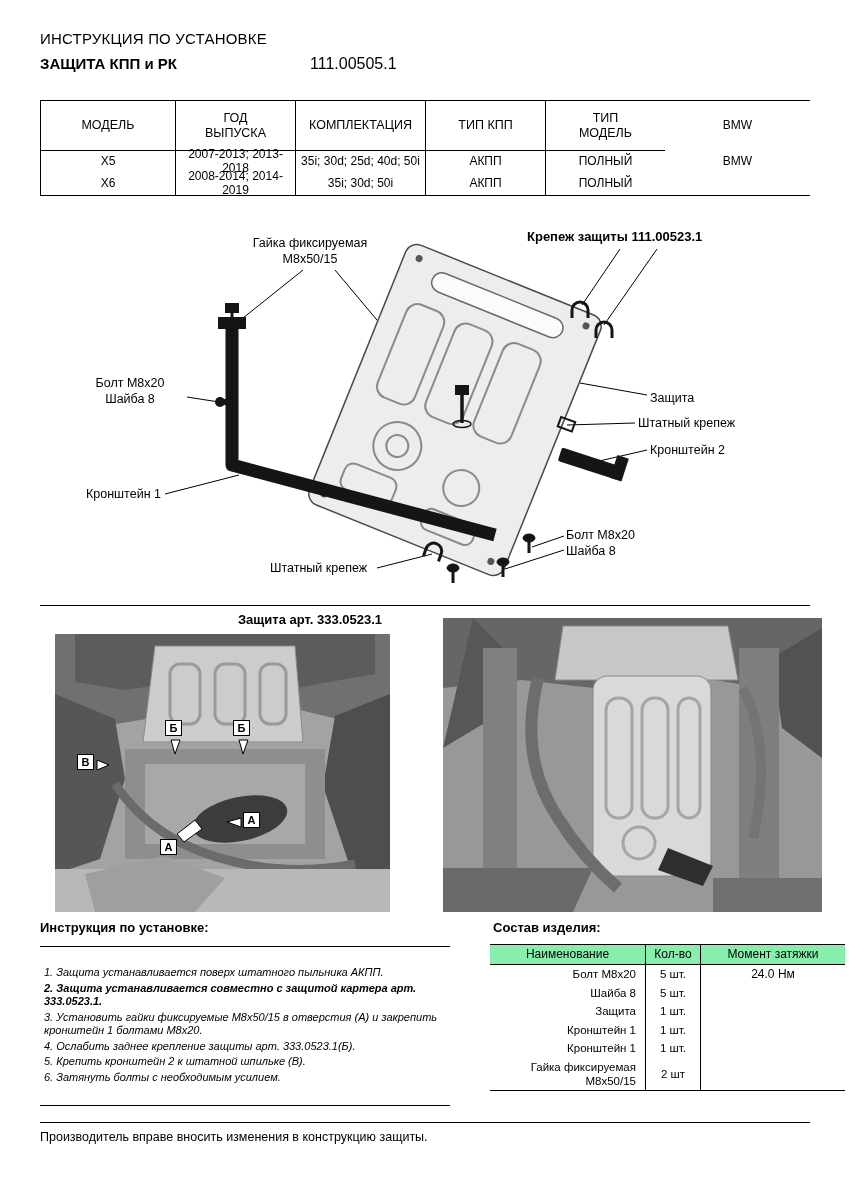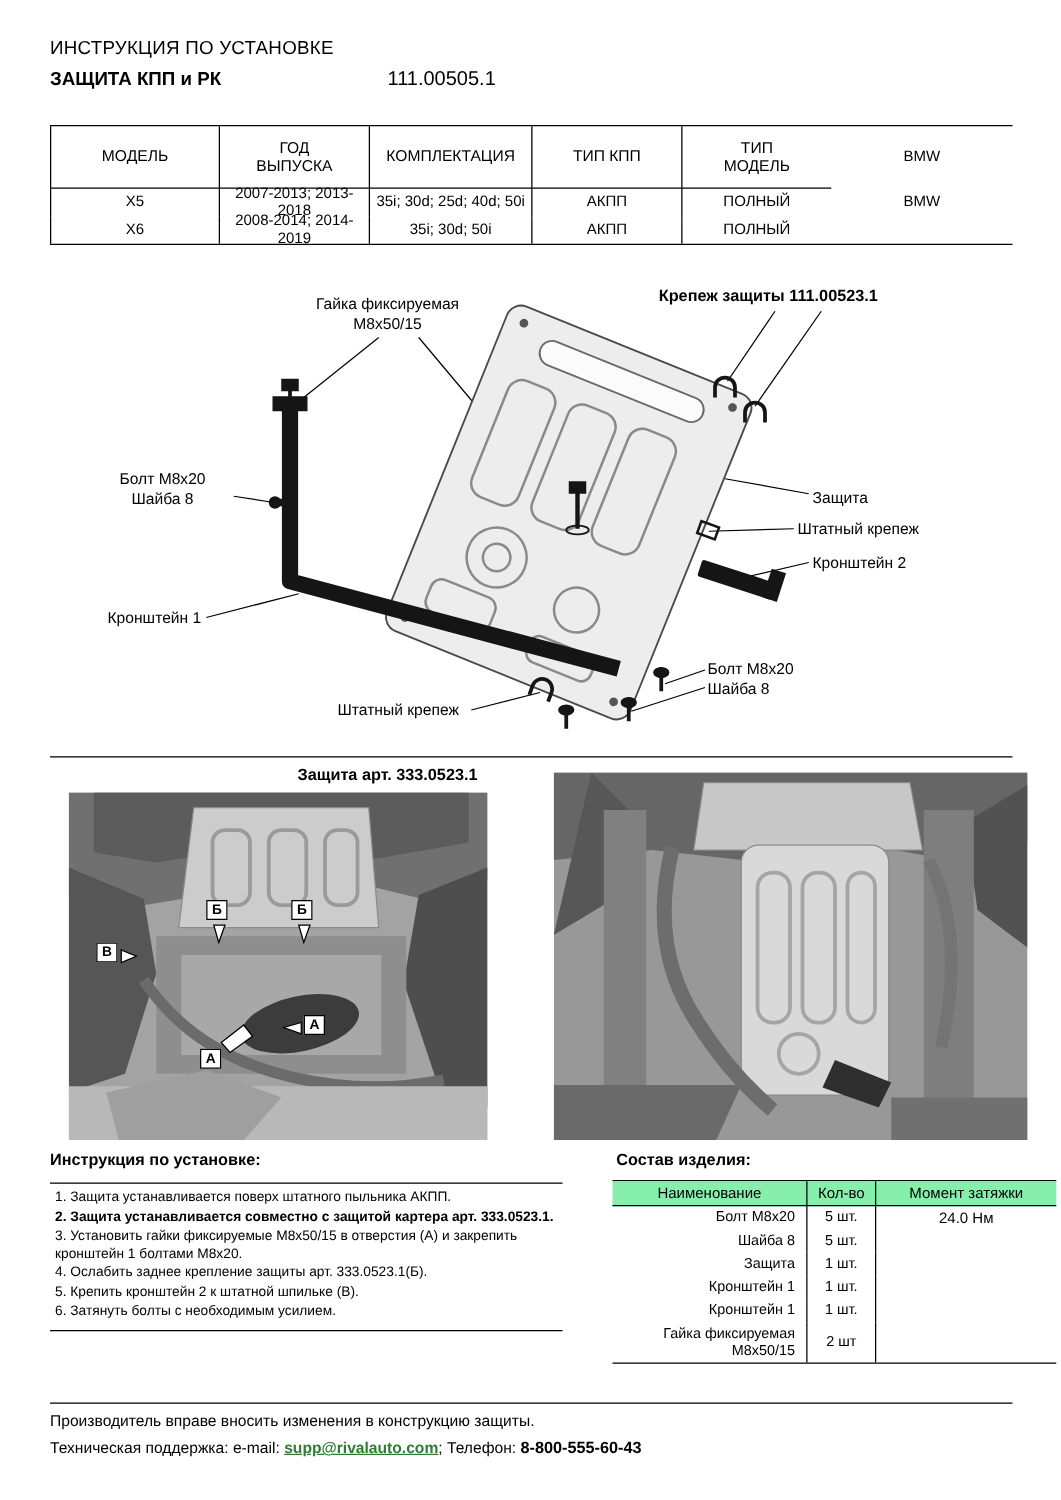--- a/index.html
+++ b/index.html
@@ -32,21 +32,21 @@
 
   
   .caption { position:absolute; font-weight:bold; font-size:13px; text-align:center; }
   .photo { position:absolute; }
   .marker { position:absolute; width:17px; height:16px; background:#fff; border:1px solid #000;
             font-size:11px; font-weight:bold; line-height:14px; text-align:center; }
 
   
   .sec-title { position:absolute; font-weight:bold; font-size:13px; }
   .instr-box { position:absolute; width:410px; border-top:1px solid #000; border-bottom:1px solid #000;
-               padding:5px 4px; }
+               padding:19px 4px;font-style:italic; }
   .instr-item { font-size:11px; line-height:13.5px; margin-bottom:2px; }
   .instr-item.bold { font-weight:bold; }
 
   
   .comp-table { position:absolute; display:grid; grid-template-columns:155px 55px 145px;
                 grid-auto-rows:min-content; width:355px;
                 border-top:1px solid #000; border-bottom:1px solid #000; }
   .comp-table > div { font-size:11.5px; line-height:1.25; padding:2px 4px; display:flex; align-items:center; }
   .ch { font-size:12px !important; background:#86efac; border-bottom:1px solid #000; justify-content:center; text-align:center; min-height:20px; }
   .cname { justify-content:flex-end; text-align:right; padding-right:9px !important; }
@@ -273,17 +273,14 @@
     <div class="cqty sep">1 шт.</div>
     <div class="ctorq sep"></div>
 
     <div class="cname">Гайка фиксируемая М8х50/15</div>
     <div class="cqty sep">2 шт</div>
     <div class="ctorq sep"></div>
   </div>
 
   <div class="hline" style="left:40px;top:1122px;width:770px;"></div>
   <div class="footer-note" style="left:40px;top:1130px;">Производитель вправе вносить изменения в конструкцию защиты.</div>
-  <div class="footer-support" style="left:40px;top:1150px;">
-    <span>Техническая поддержка:  e-mail: </span><span class="email">supp@rivalauto.com</span><span>; Телефон: </span><span class="phone">8-800-555-60-43</span>
-  </div>
 
 </div>
 
 </body></html>

